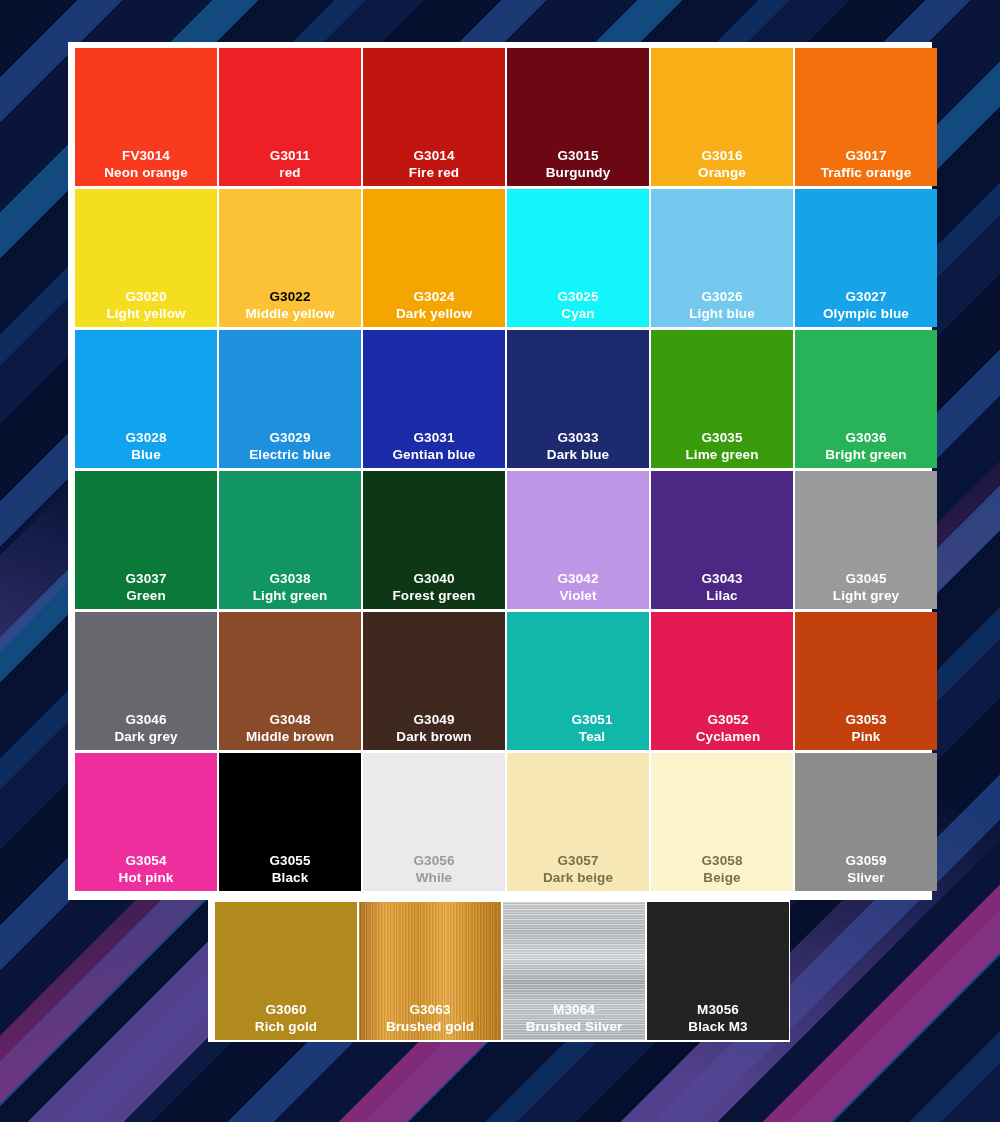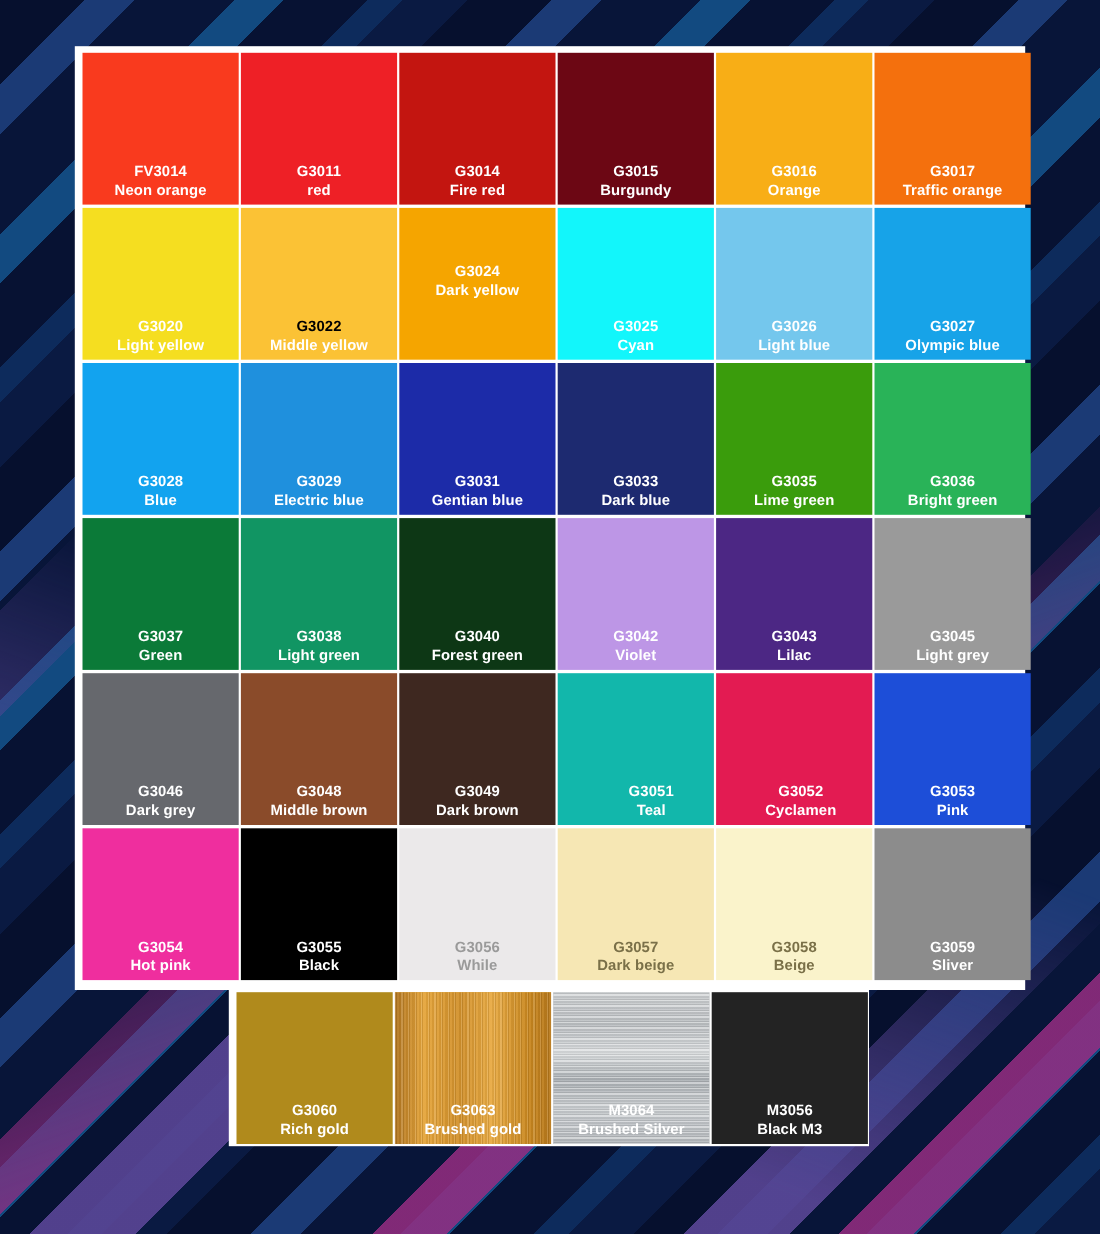--- a/index.html
+++ b/index.html
@@ -190,21 +190,21 @@
           <span class="code" style="color: rgb(255, 255, 255);">G3020</span>
           <span class="cname" style="color: rgb(255, 255, 255);">Light yellow</span>
         </div>
       </div>
       <div class="swatch" style="background: rgb(251, 194, 53);">
         <div class="label-wrap">
           <span class="code" style="color: #000000;">G3022</span>
           <span class="cname" style="color: rgb(255, 255, 255);">Middle yellow</span>
         </div>
       </div>
-      <div class="swatch" style="background: rgb(245, 165, 0); justify-content: center;">
+      <div class="swatch" style="background: rgb(245, 165, 0);">
         <div class="label-wrap">
           <span class="code" style="color: rgb(255, 255, 255);">G3024</span>
           <span class="cname" style="color: rgb(255, 255, 255);">Dark yellow</span>
         </div>
       </div>
       <div class="swatch" style="background: rgb(18, 246, 251);">
         <div class="label-wrap">
           <span class="code" style="color: rgb(255, 255, 255);">G3025</span>
           <span class="cname" style="color: rgb(255, 255, 255);">Cyan</span>
         </div>
@@ -316,21 +316,21 @@
           <span class="code" style="color: rgb(255, 255, 255);">G3051</span>
           <span class="cname" style="color: rgb(255, 255, 255);">Teal</span>
         </div>
       </div>
       <div class="swatch" style="background: rgb(227, 27, 82); padding-left: 12px;">
         <div class="label-wrap">
           <span class="code" style="color: rgb(255, 255, 255);">G3052</span>
           <span class="cname" style="color: rgb(255, 255, 255);">Cyclamen</span>
         </div>
       </div>
-      <div class="swatch" style="background: #1d4ed8;">
+      <div class="swatch" style="background: #c2410c;">
         <div class="label-wrap">
           <span class="code" style="color: rgb(255, 255, 255);">G3053</span>
           <span class="cname" style="color: rgb(255, 255, 255);">Pink</span>
         </div>
       </div>
       <div class="swatch" style="background: rgb(239, 46, 158);">
         <div class="label-wrap">
           <span class="code" style="color: rgb(255, 255, 255);">G3054</span>
           <span class="cname" style="color: rgb(255, 255, 255);">Hot pink</span>
         </div>

